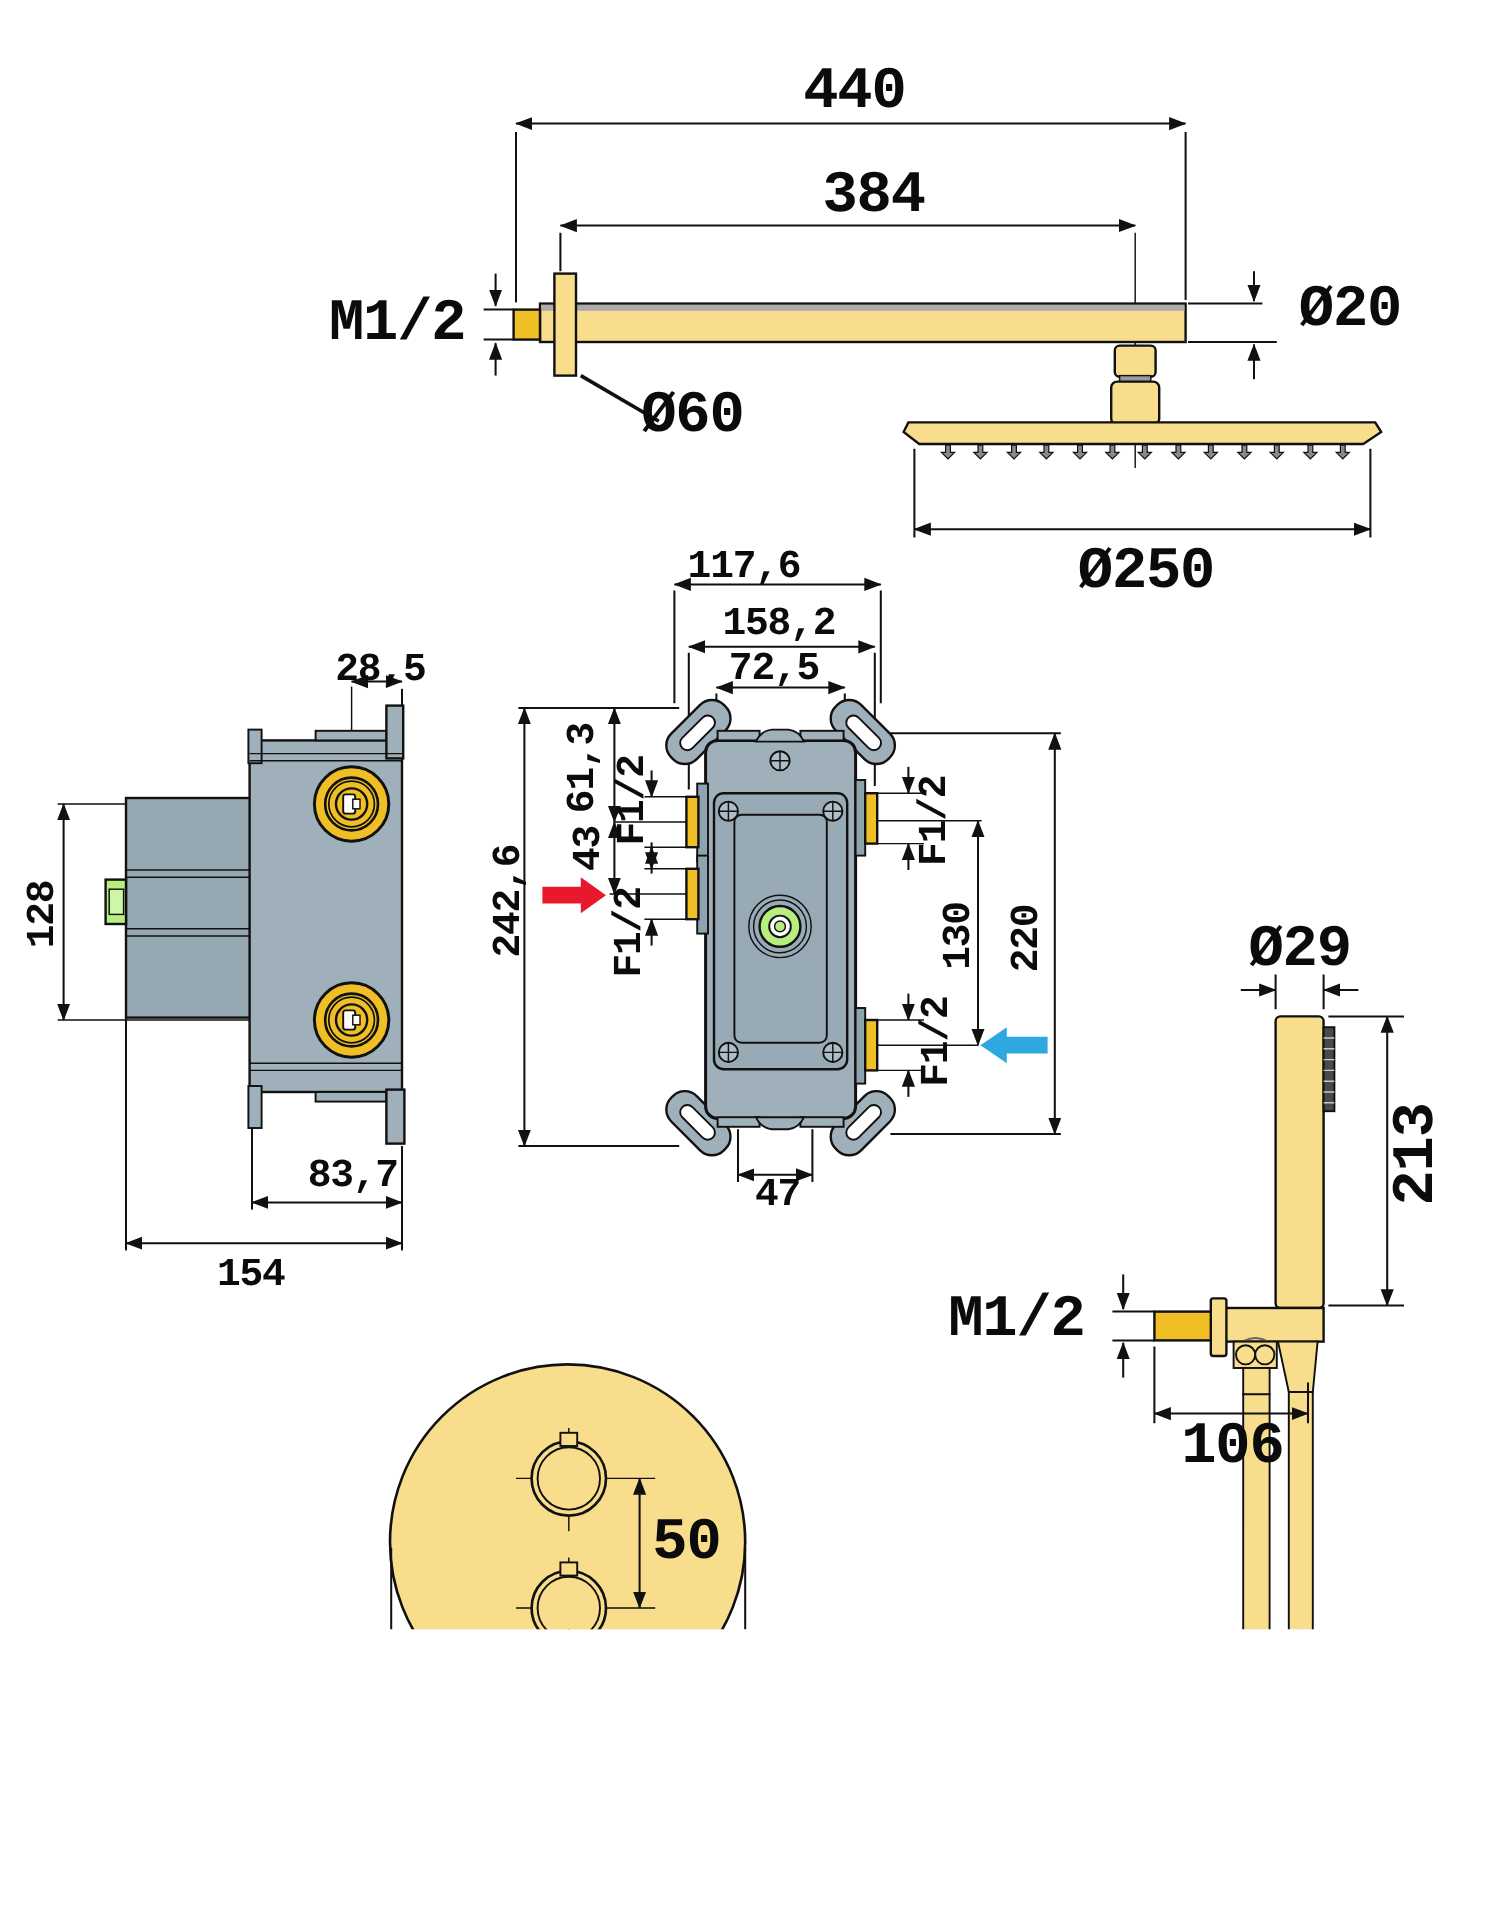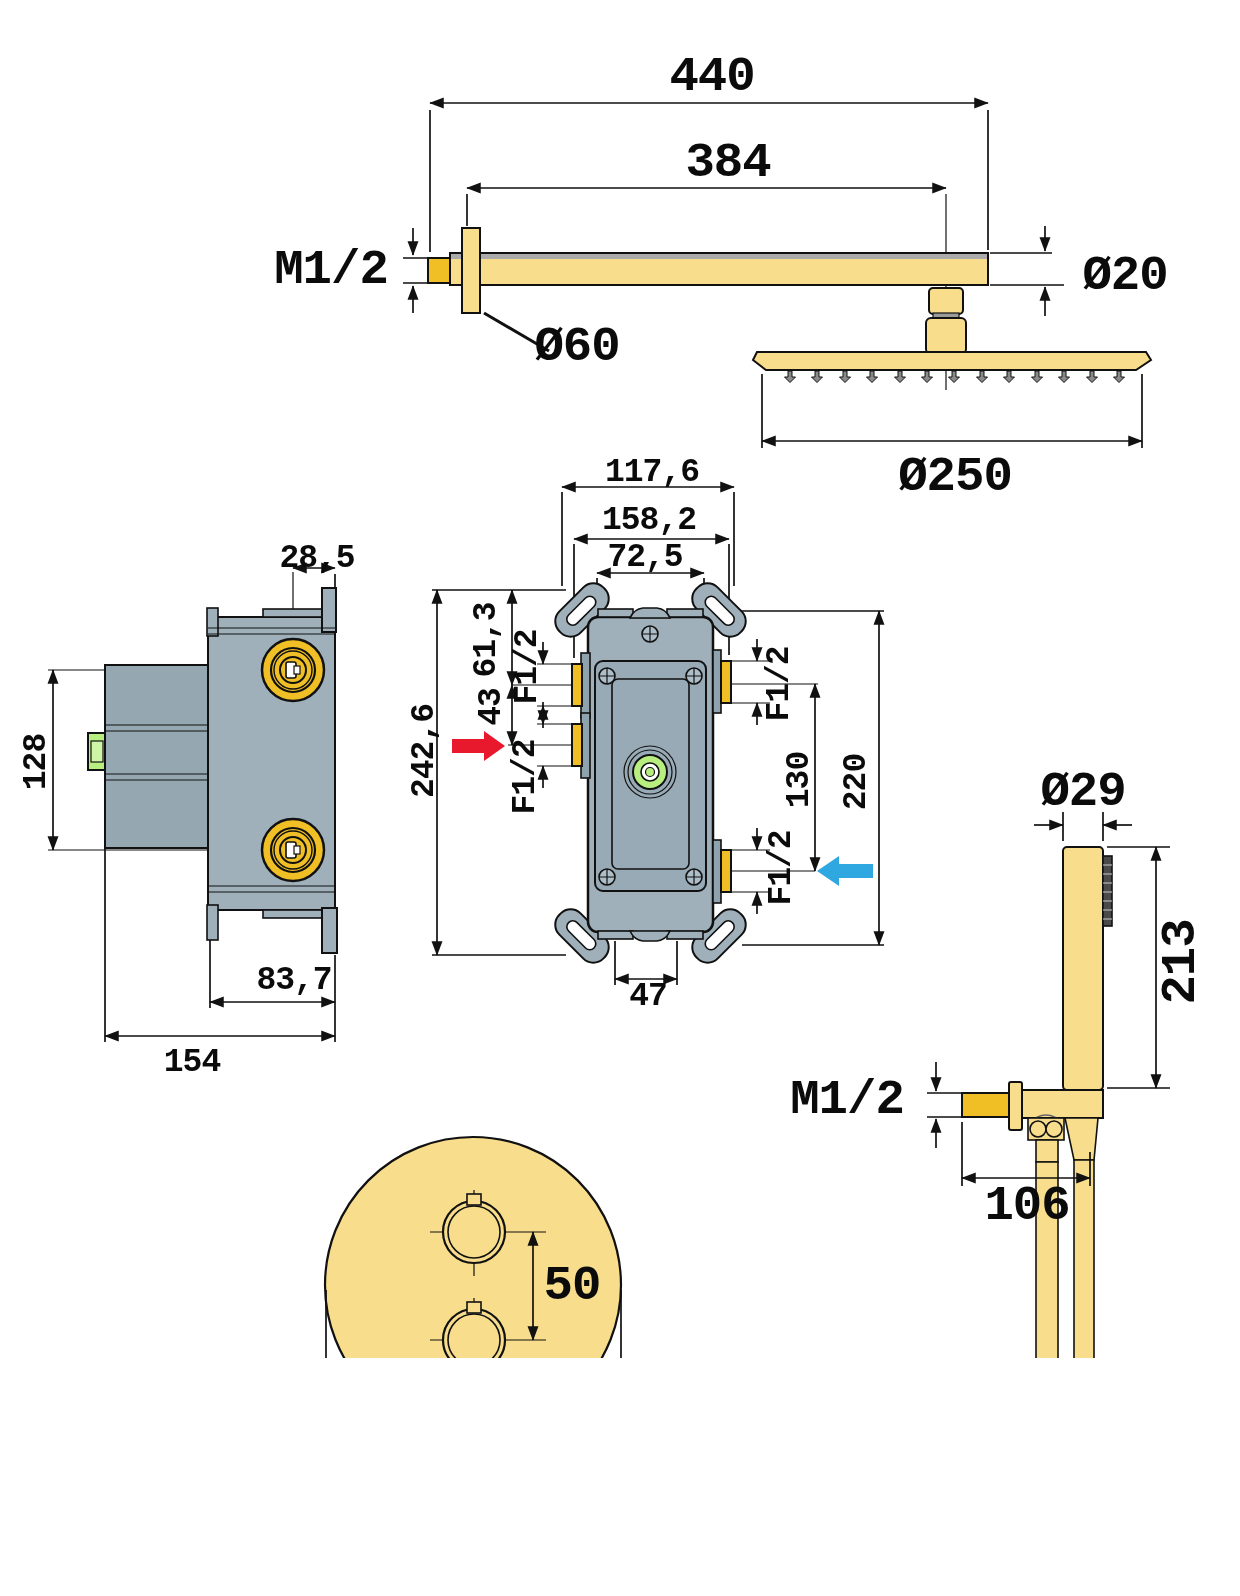--- a/index.html
+++ b/index.html
@@ -241,31 +241,31 @@
     <rect x="467" y="1302" width="14" height="11" class="ol w15 f-brass"></rect>
     <path d="M533,1232 V1340" class="dim" marker-start="url(#ah)" marker-end="url(#ah)"></path>
     <path d="M326,1290 V1492 M621,1290 V1492" class="dim"></path>
     <path d="M326,1486 H621" class="dim" marker-start="url(#ah)" marker-end="url(#ah)"></path>
   </g>
 </svg>
 
 <div class="lbl big" style="left:712px;top:77px">440</div>
 <div class="lbl big" style="left:728px;top:163px">384</div>
 <div class="lbl big" style="left:331px;top:270px">M1/2</div>
-<div class="lbl big" style="left:1125px;top:276px">Ø20</div>
+<div class="lbl big" style="left:1125px;top:258px">Ø20</div>
 <div class="lbl big" style="left:577px;top:347px">Ø60</div>
 <div class="lbl big" style="left:955px;top:477px">Ø250</div>
 
-<div class="lbl mid" style="left:652px;top:472px">117,6</div>
+<div class="lbl mid" style="left:620px;top:472px">117,6</div>
 <div class="lbl mid" style="left:649px;top:520px">158,2</div>
 <div class="lbl mid" style="left:645px;top:557px">72,5</div>
 <div class="lbl mid" style="left:317px;top:558px">28,5</div>
 <div class="lbl mid rot" style="left:36px;top:762px">128</div>
 <div class="lbl mid" style="left:294px;top:980px">83,7</div>
-<div class="lbl mid" style="left:192px;top:1062px">154</div>
+<div class="lbl mid" style="left:209px;top:1062px">154</div>
 <div class="lbl mid rot" style="left:424px;top:751px">242,6</div>
 <div class="lbl mid rot" style="left:486px;top:640px">61,3</div>
 <div class="lbl mid rot" style="left:527px;top:667px">F1/2</div>
 <div class="lbl mid rot" style="left:491px;top:707px">43</div>
 <div class="lbl mid rot" style="left:525px;top:777px">F1/2</div>
 <div class="lbl mid rot" style="left:779px;top:684px">F1/2</div>
 <div class="lbl mid rot" style="left:799px;top:780px">130</div>
 <div class="lbl mid rot" style="left:856px;top:782px">220</div>
 <div class="lbl mid rot" style="left:781px;top:868px">F1/2</div>
 <div class="lbl mid" style="left:648px;top:996px">47</div>

